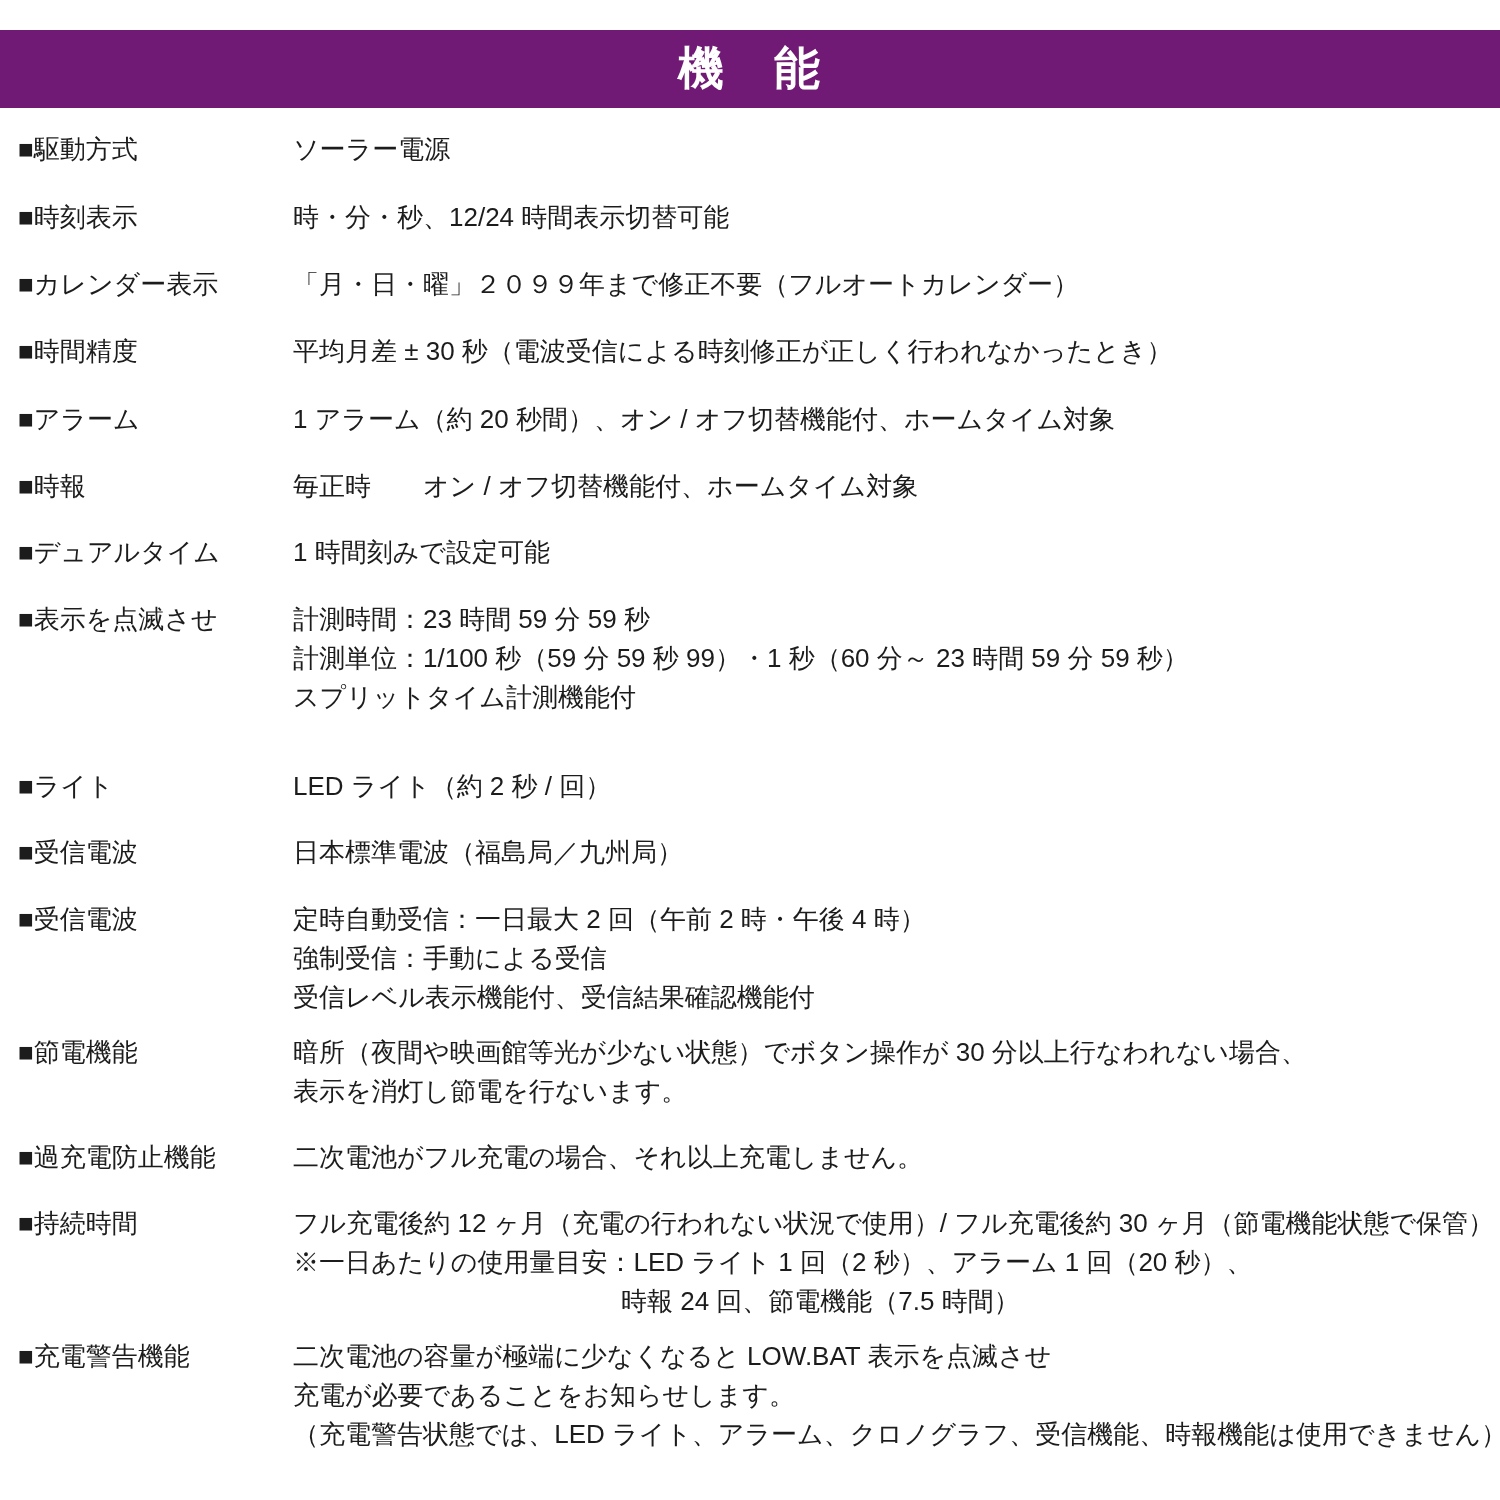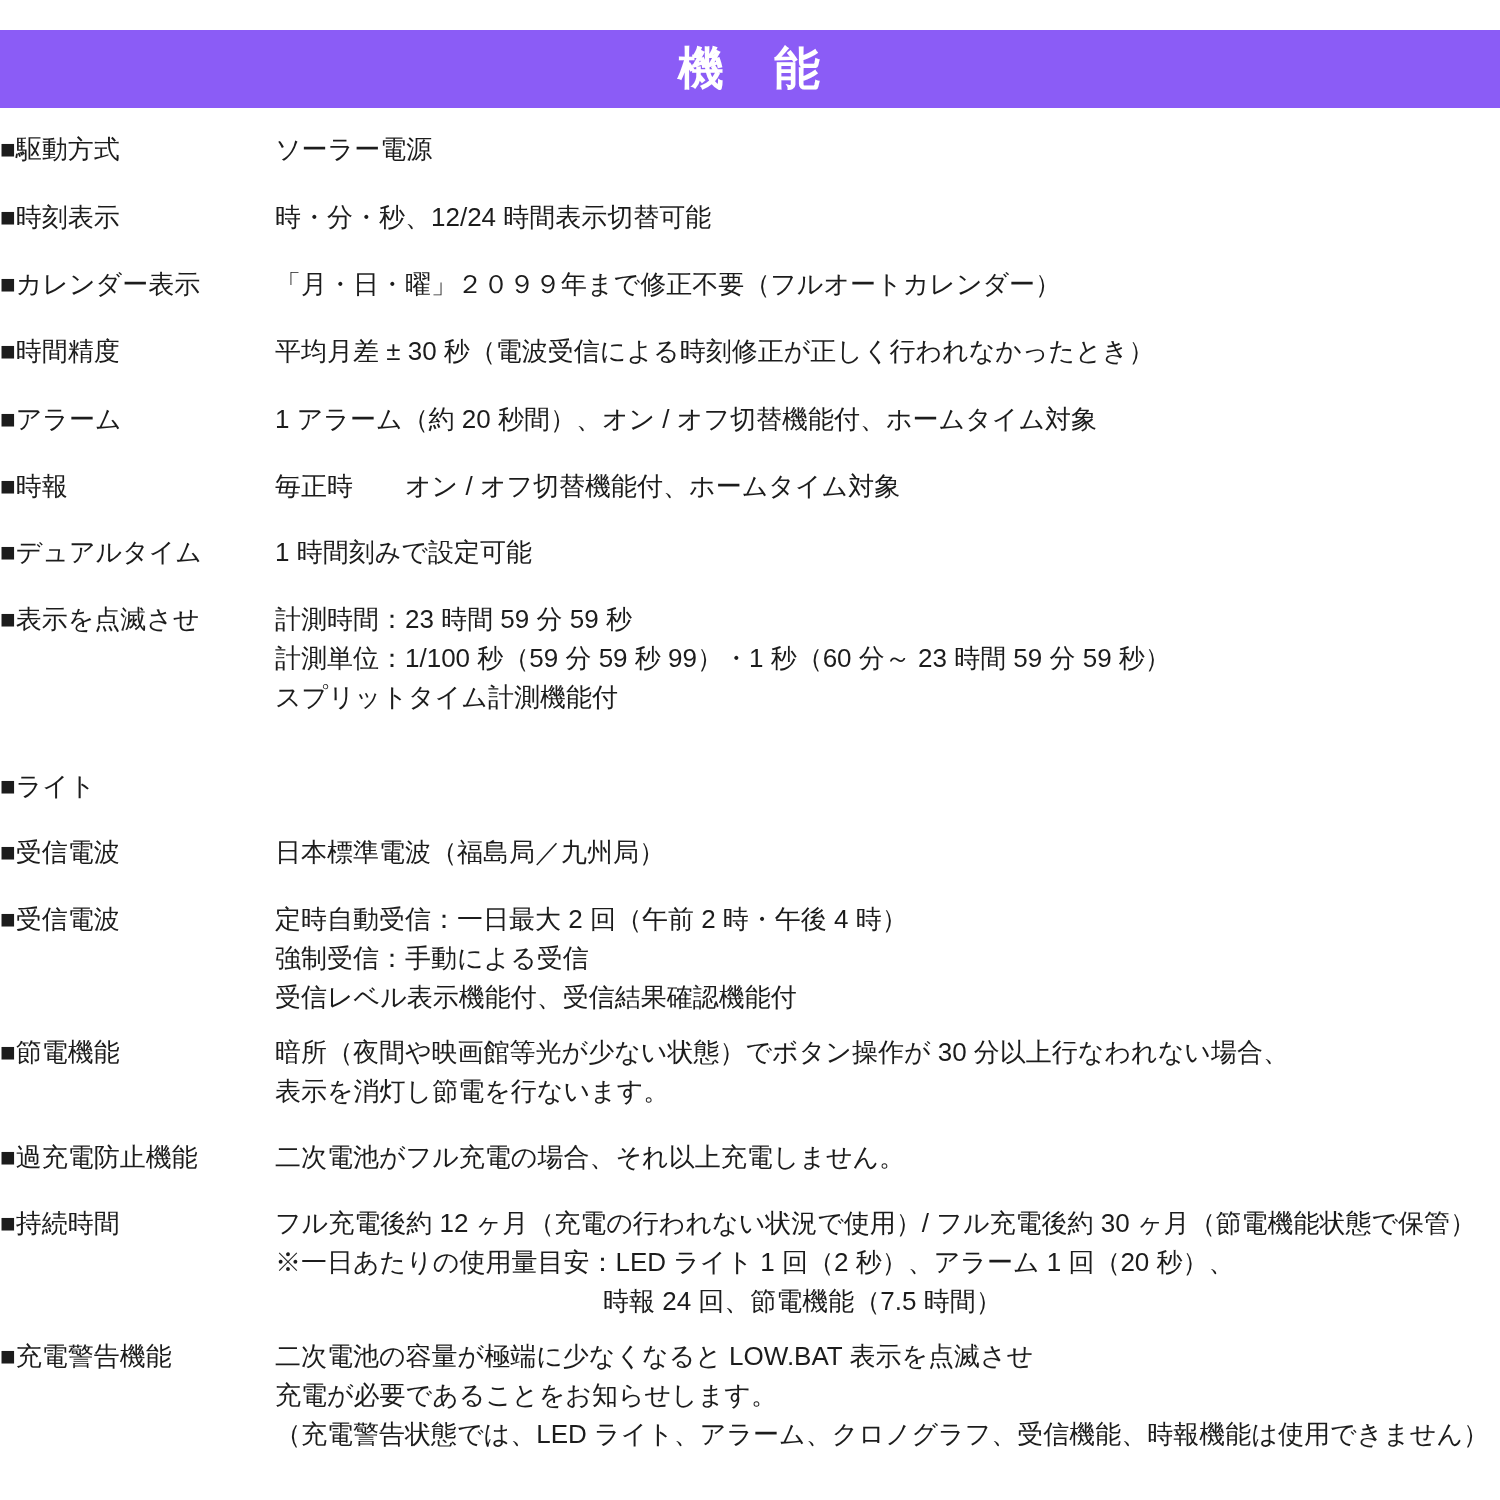--- a/index.html
+++ b/index.html
@@ -8,33 +8,34 @@
     width: 1500px;
     height: 1500px;
     background: #ffffff;
     overflow: hidden;
     font-family: "Liberation Sans", sans-serif;
     color: #1c1c1c;
   }
   .header-bar {
     margin-top: 30px;
     height: 78px;
-    background: #8b5cf6;
+    background: #701a75;
     display: flex;
     align-items: center;
     justify-content: center;
   }
   .header-bar .title {
     color: #ffffff;
     font-size: 46px;
     font-weight: bold;
     letter-spacing: 2px;
     margin: 0;
   }
   .spec-table {
+    padding-left: 18px;
   }
   .spec-row {
     display: flex;
     align-items: flex-start;
     font-size: 26px;
     line-height: 39px;
   }
   .spec-label {
     width: 275px;
     flex: none;
@@ -114,20 +115,23 @@
     <div class="spec-label">■表示を点滅させ</div>
     <div class="spec-value">
       <span class="spec-line">計測時間：23 時間 59 分 59 秒</span>
       <span class="spec-line">計測単位：1/100 秒（59 分 59 秒 99）・1 秒（60 分～ 23 時間 59 分 59 秒）</span>
       <span class="spec-line">スプリットタイム計測機能付</span>
     </div>
   </div>
 
   <div class="spec-row" style="margin-top:50px">
     <div class="spec-label">■ライト</div>
+    <div class="spec-value">
+      <span class="spec-line">LED ライト（約 2 秒 / 回）</span>
+    </div>
   </div>
 
   <div class="spec-row" style="margin-top:27px">
     <div class="spec-label">■受信電波</div>
     <div class="spec-value">
       <span class="spec-line">日本標準電波（福島局／九州局）</span>
     </div>
   </div>
 
   <div class="spec-row" style="margin-top:28px">

